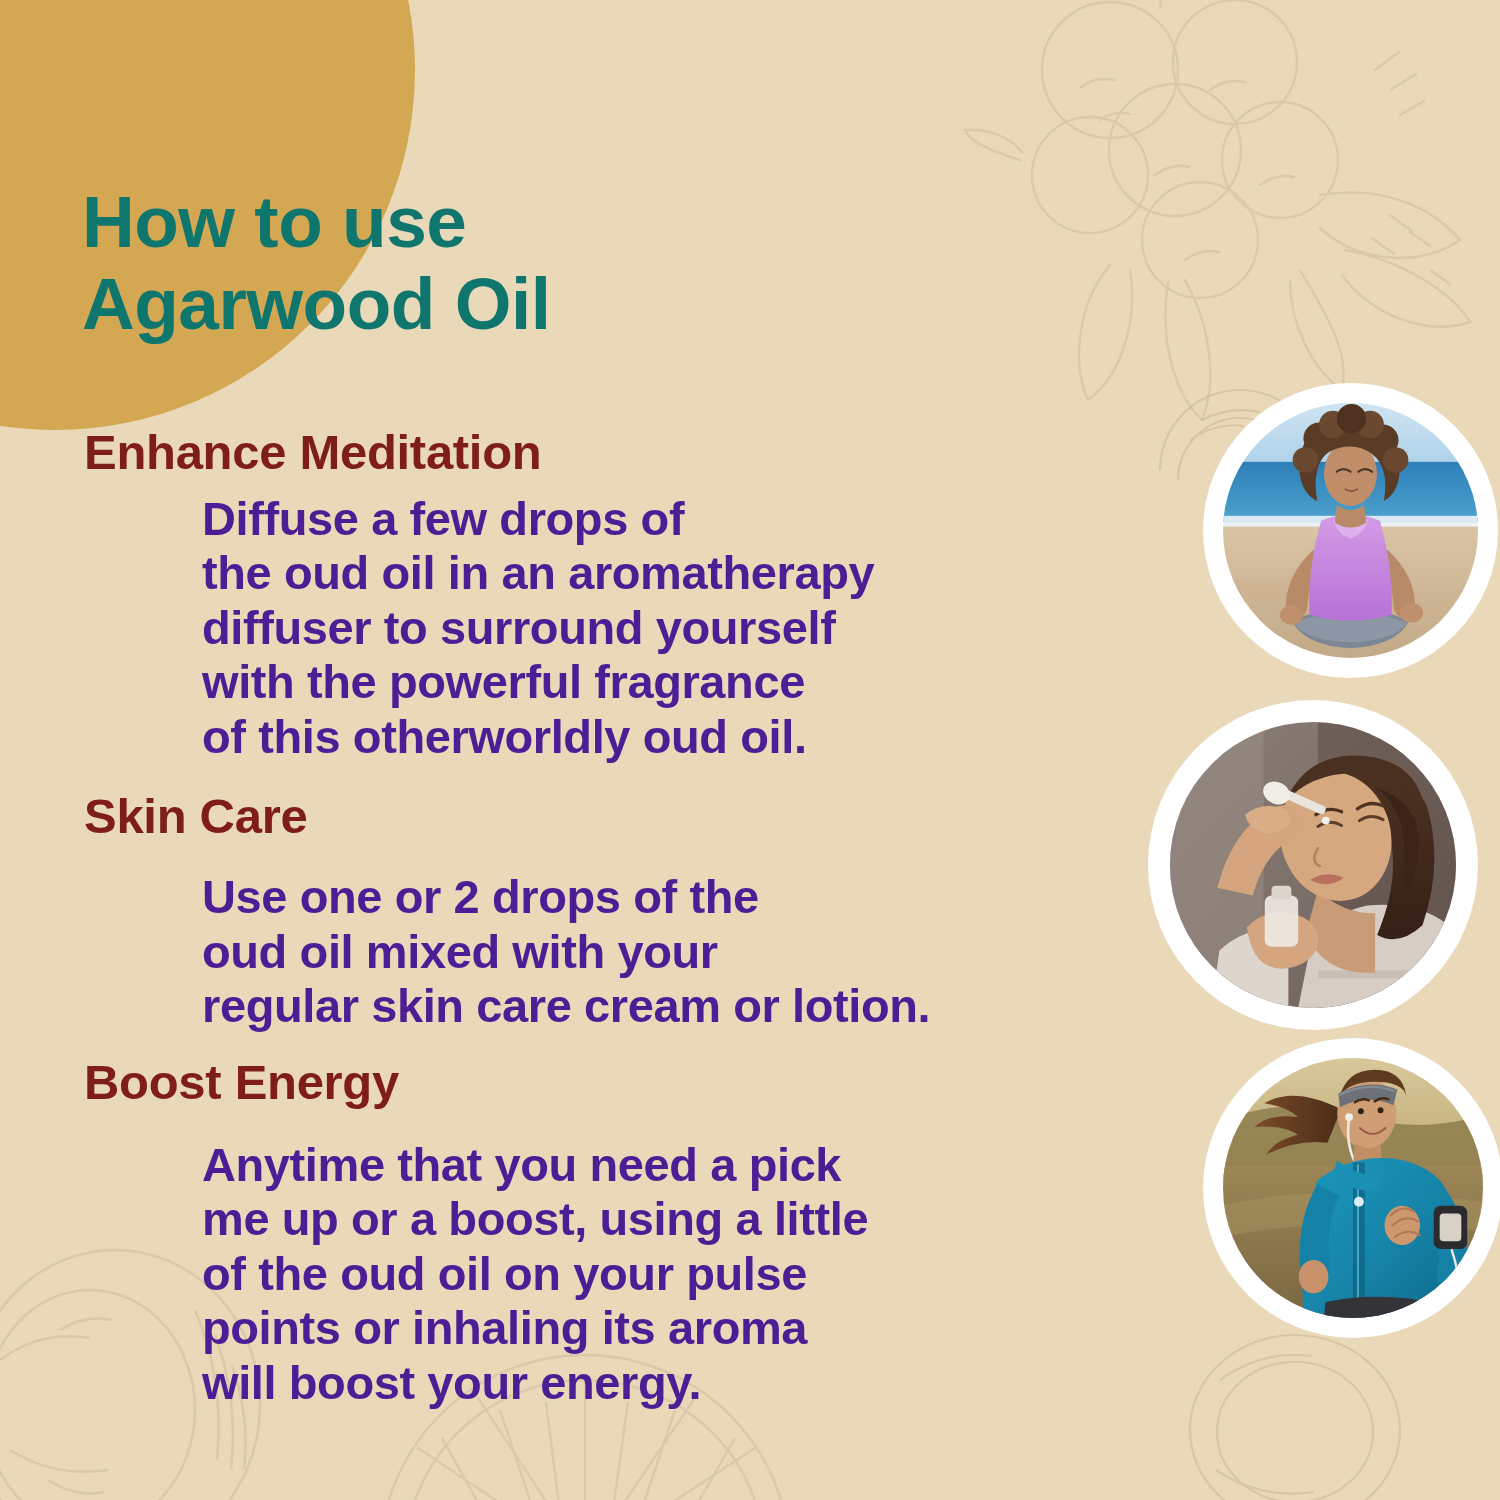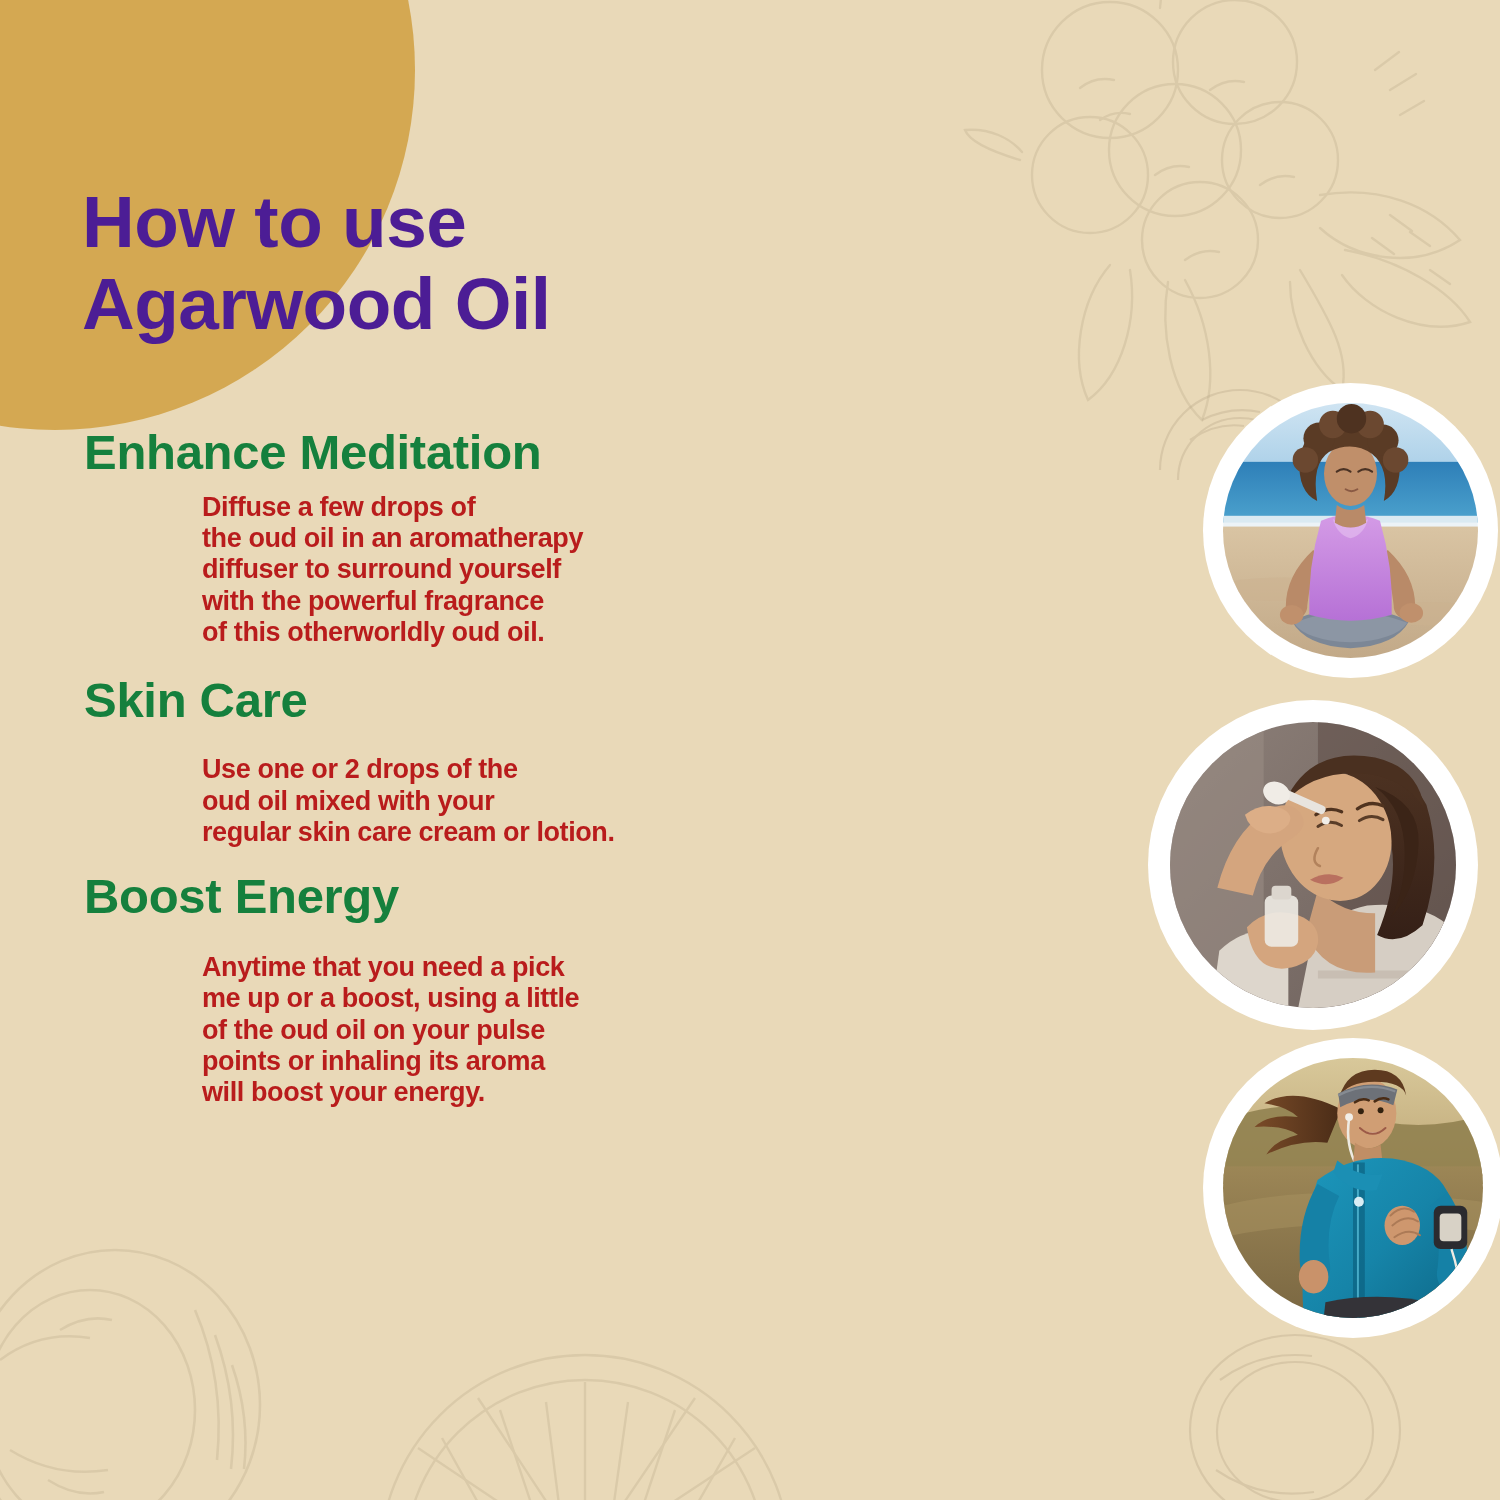--- a/index.html
+++ b/index.html
@@ -38,49 +38,49 @@
     border-radius: 50%;
     background: #D4A852;
   }
 
   
   #title {
     position: absolute;
     left: 82px;
     top: 132px;
     width: 780px;
-    color: #4c1d95;
+    color: #0f766e;
     font-weight: bold;
     font-size: 73px;
     line-height: 1.12;
     letter-spacing: -0.5px;
     white-space: pre-line;
   }
 
   
   #sections {
     position: absolute;
     left: 84px;
     top: 424px;
     width: 980px;
   }
   .section { margin-bottom: 4px; }
   .section-heading {
-    color: #15803d;
+    color: #7f1d1d;
     font-weight: bold;
     font-size: 49px;
     line-height: 1.18;
     margin: 0 0 10px 0;
     letter-spacing: -0.3px;
   }
   .section-body {
     margin: 0 0 26px 118px;
-    color: #b91c1c;
+    color: #4c1d95;
     font-weight: bold;
-    font-size: 27px;
+    font-size: 47px;
     line-height: 1.16;
     white-space: pre-line;
     letter-spacing: -0.4px;
   }
   #sec-meditation .section-body { margin-bottom: 24px; }
   #sec-skincare  { margin-top: 18px; }
   #sec-skincare .section-body { margin-top: 24px; margin-bottom: 20px; }
   #sec-energy    { margin-top: 0; }
   #sec-energy .section-body { margin-top: 26px; }
 

